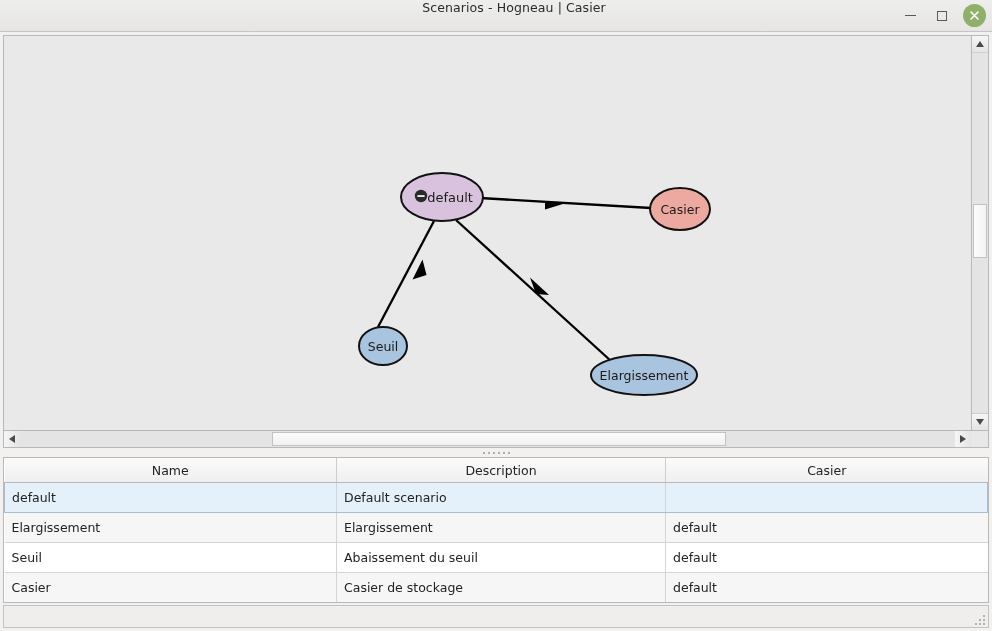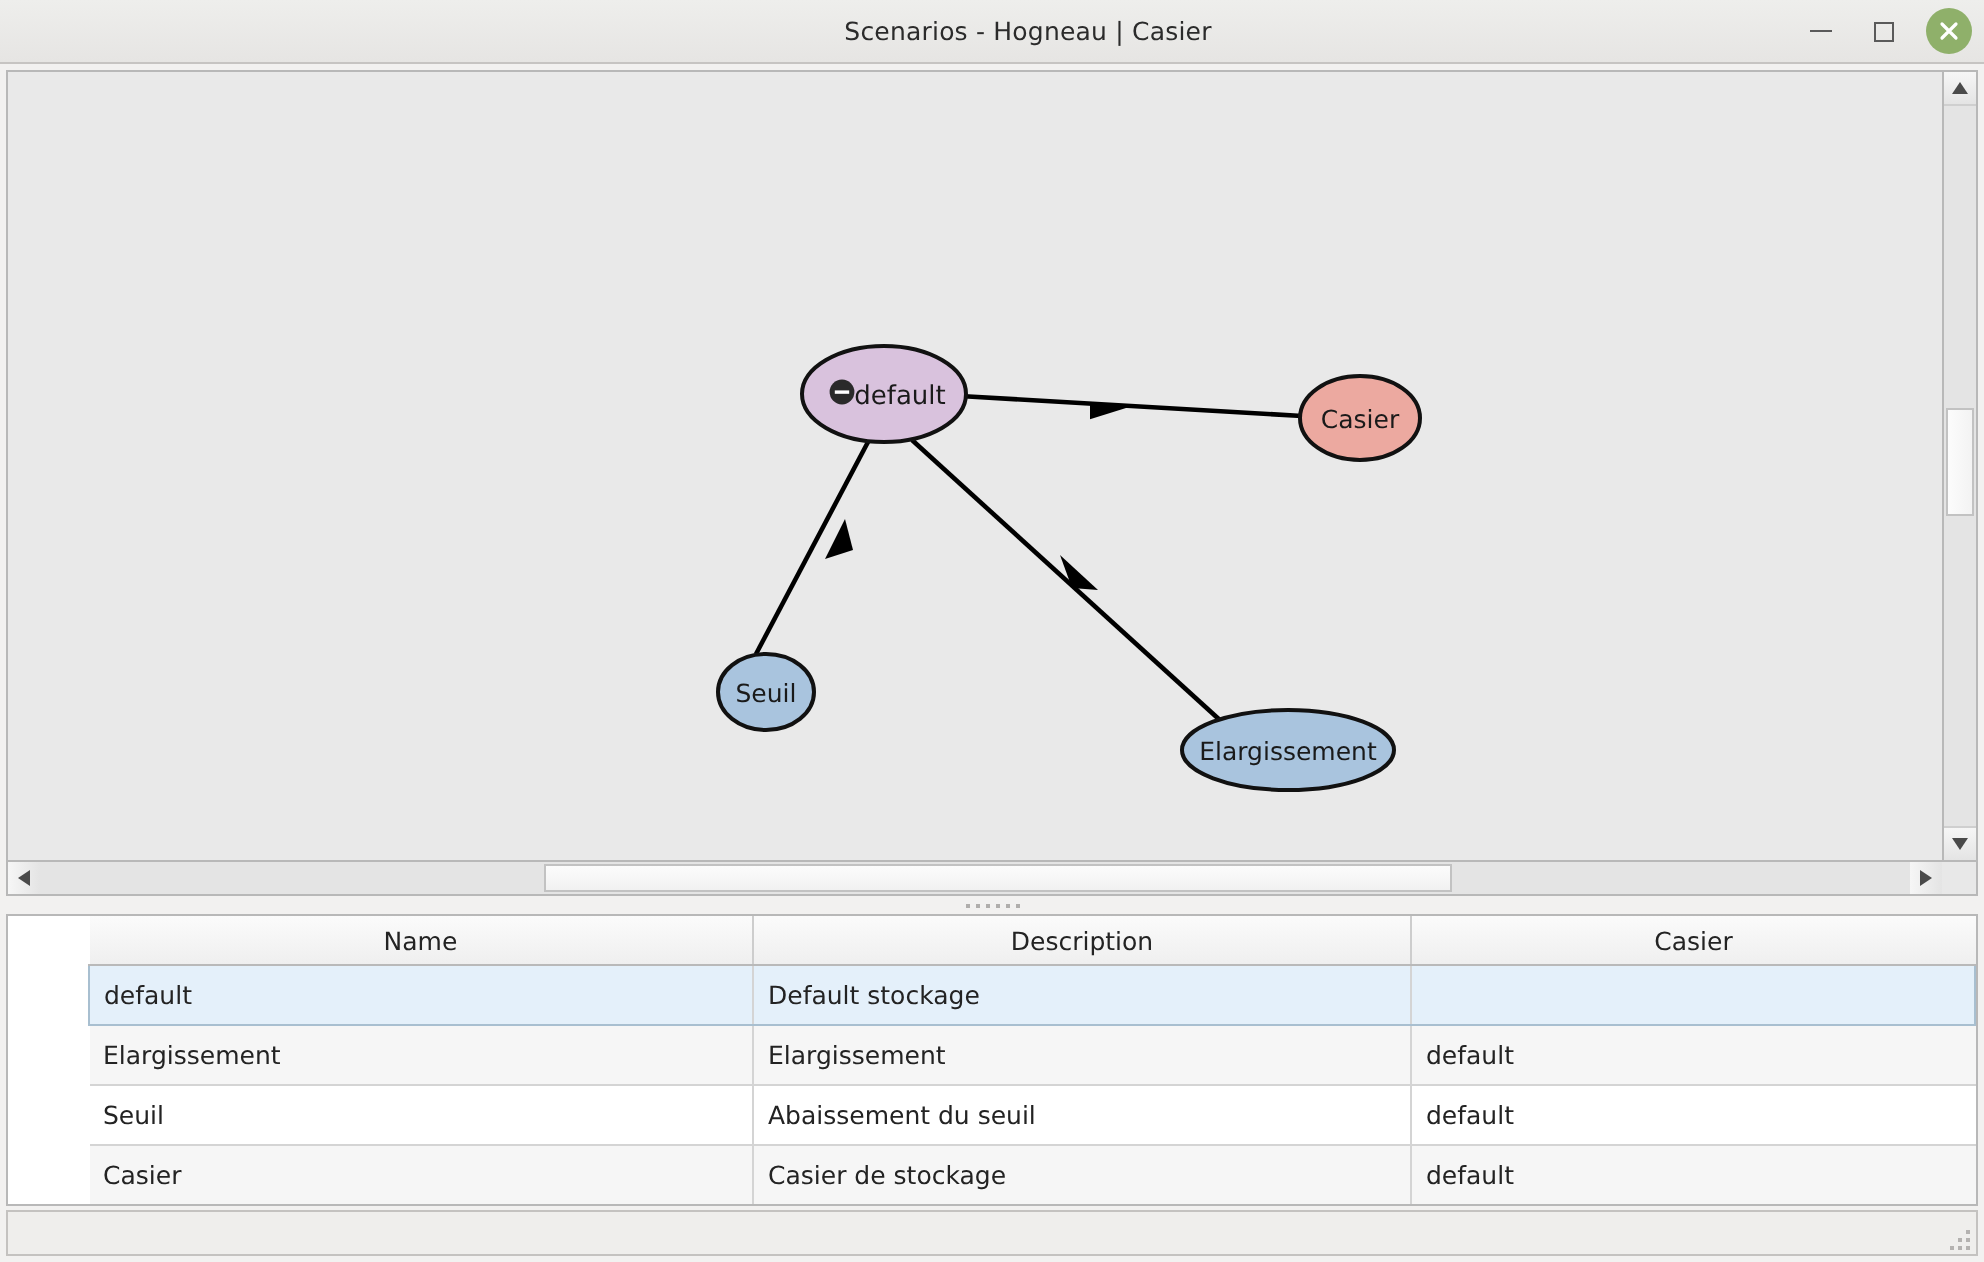--- a/index.html
+++ b/index.html
@@ -27,21 +27,20 @@
   }
 
   
   .titlebar {
     position: relative;
     height: 31px;
     min-height: 31px;
     background: linear-gradient(to bottom, #eeeeec 0%, #e6e5e3 100%);
     border-bottom: 1px solid #c6c4c2;
     display: flex;
-    align-items: center;
     justify-content: center;
     padding-left: 36px;
   }
   .title-text {
     font-size: 12.5px;
     color: #2b2b2b;
     letter-spacing: 0.1px;
     user-select: none;
   }
   .win-controls {
@@ -215,21 +214,20 @@
   
   .table-wrap {
     flex: 1;
     margin: 0 3px;
     background: #ffffff;
     border: 1px solid #b8b8b8;
     box-sizing: border-box;
     overflow: hidden;
     display: flex;
     flex-direction: column;
-    padding-left: 40px;
   }
   table.grid {
     width: 100%;
     border-collapse: collapse;
     table-layout: fixed;
     font-size: 12.5px;
     color: #232323;
   }
   table.grid th {
     height: 22px;
@@ -417,21 +415,21 @@
       <thead>
         <tr>
           <th>Name</th>
           <th>Description</th>
           <th>Casier</th>
         </tr>
       </thead>
       <tbody>
         <tr class="even selected">
           <td>default</td>
-          <td>Default stockage</td>
+          <td>Default scenario</td>
           <td></td>
         </tr>
         <tr class="odd">
           <td>Elargissement</td>
           <td>Elargissement</td>
           <td>default</td>
         </tr>
         <tr class="even">
           <td>Seuil</td>
           <td>Abaissement du seuil</td>

